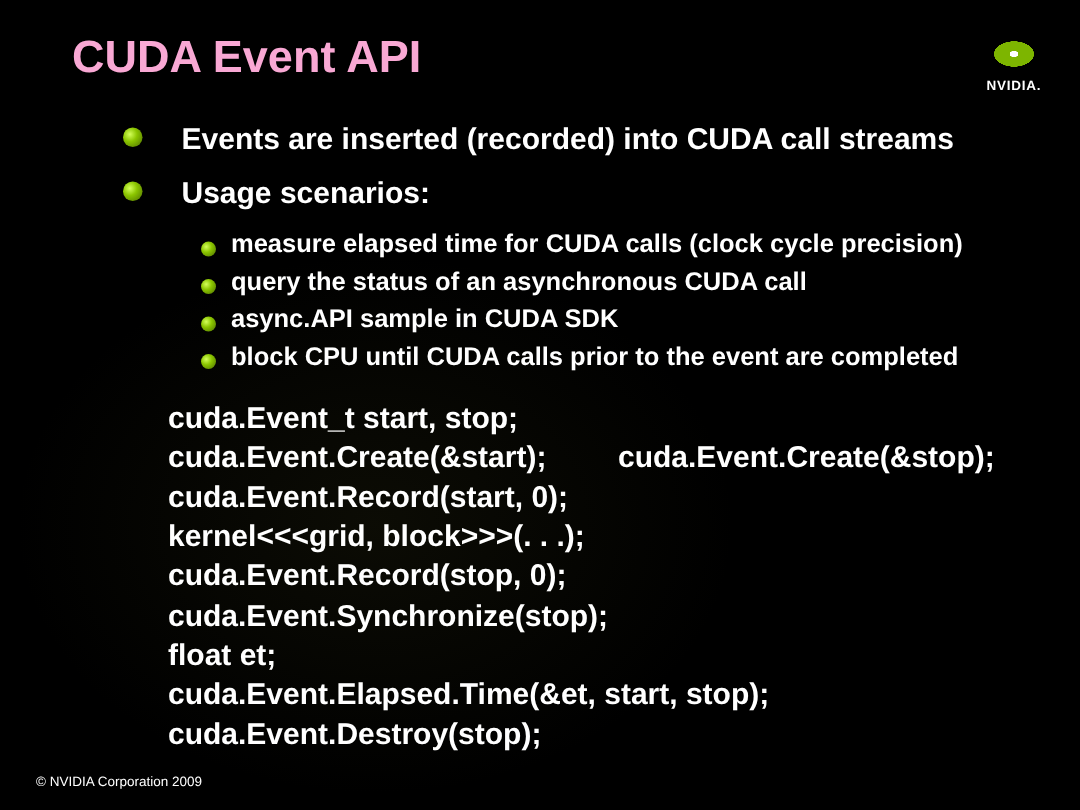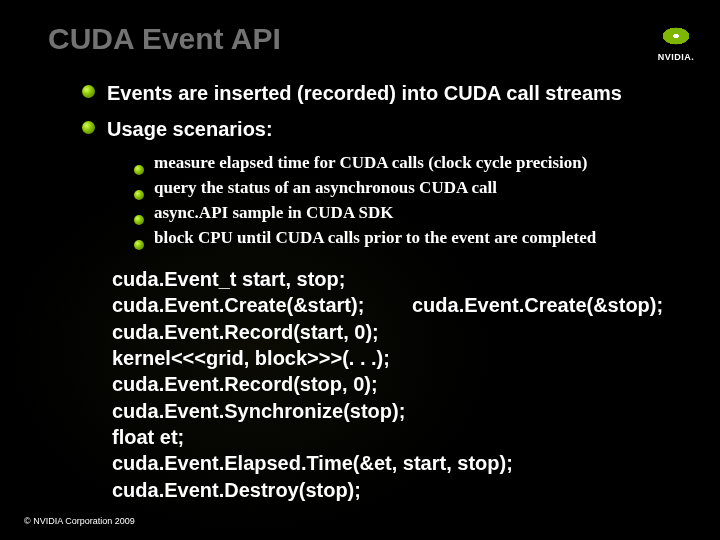--- a/index.html
+++ b/index.html
@@ -16,46 +16,45 @@
   .slide { padding: 22px 0 0 48px; }
   .title-row {
     display: flex;
     align-items: flex-start;
     justify-content: space-between;
     padding-right: 22px;
   }
   .title {
     font-size: 30px;
     font-weight: bold;
-    color: #737373;
+    color: #f9a8d4;
     margin-bottom: 24px;
   }
   .logo-wrap { text-align: center; }
   .logo-eye {
     width: 44px; height: 28px; margin: 0 auto 2px;
     background: radial-gradient(ellipse 14px 10px at center, #fff 0%, #fff 20%, transparent 21%),
                 radial-gradient(ellipse 22px 14px at center, #7db500 0%, #7db500 60%, transparent 61%);
     border-radius: 50%;
   }
   .logo-text { font-size: 9px; letter-spacing: 0.5px; color: #fff; font-weight: bold; }
   .bullet-main {
     display: flex;
     align-items: flex-start;
-    gap: 12px;
+    gap: 26px;
     margin-left: 34px;
     margin-bottom: 10px;
   }
   .bullet-main .txt { font-size: 20px; font-weight: bold; line-height: 1.3; padding-top: 0; }
   .bullet-sub {
     display: flex;
-    align-items: flex-end;
+    align-items: center;
     gap: 10px;
     margin-left: 86px;
     margin-bottom: 2px;
-    font-family: Liberation Serif, serif;
   }
   .bullet-sub .txt { font-size: 17px; font-weight: bold; line-height: 1.35; }
   .dot {
     width: 13px; height: 13px; flex-shrink: 0; margin-top: 5px;
     border-radius: 50%;
     background: radial-gradient(circle at 35% 35%, #d4ff5a 0%, #8bc500 40%, #4a6b00 100%);
   }
   .dot-sm {
     width: 10px; height: 10px; flex-shrink: 0; margin-top: 6px;
     border-radius: 50%;

